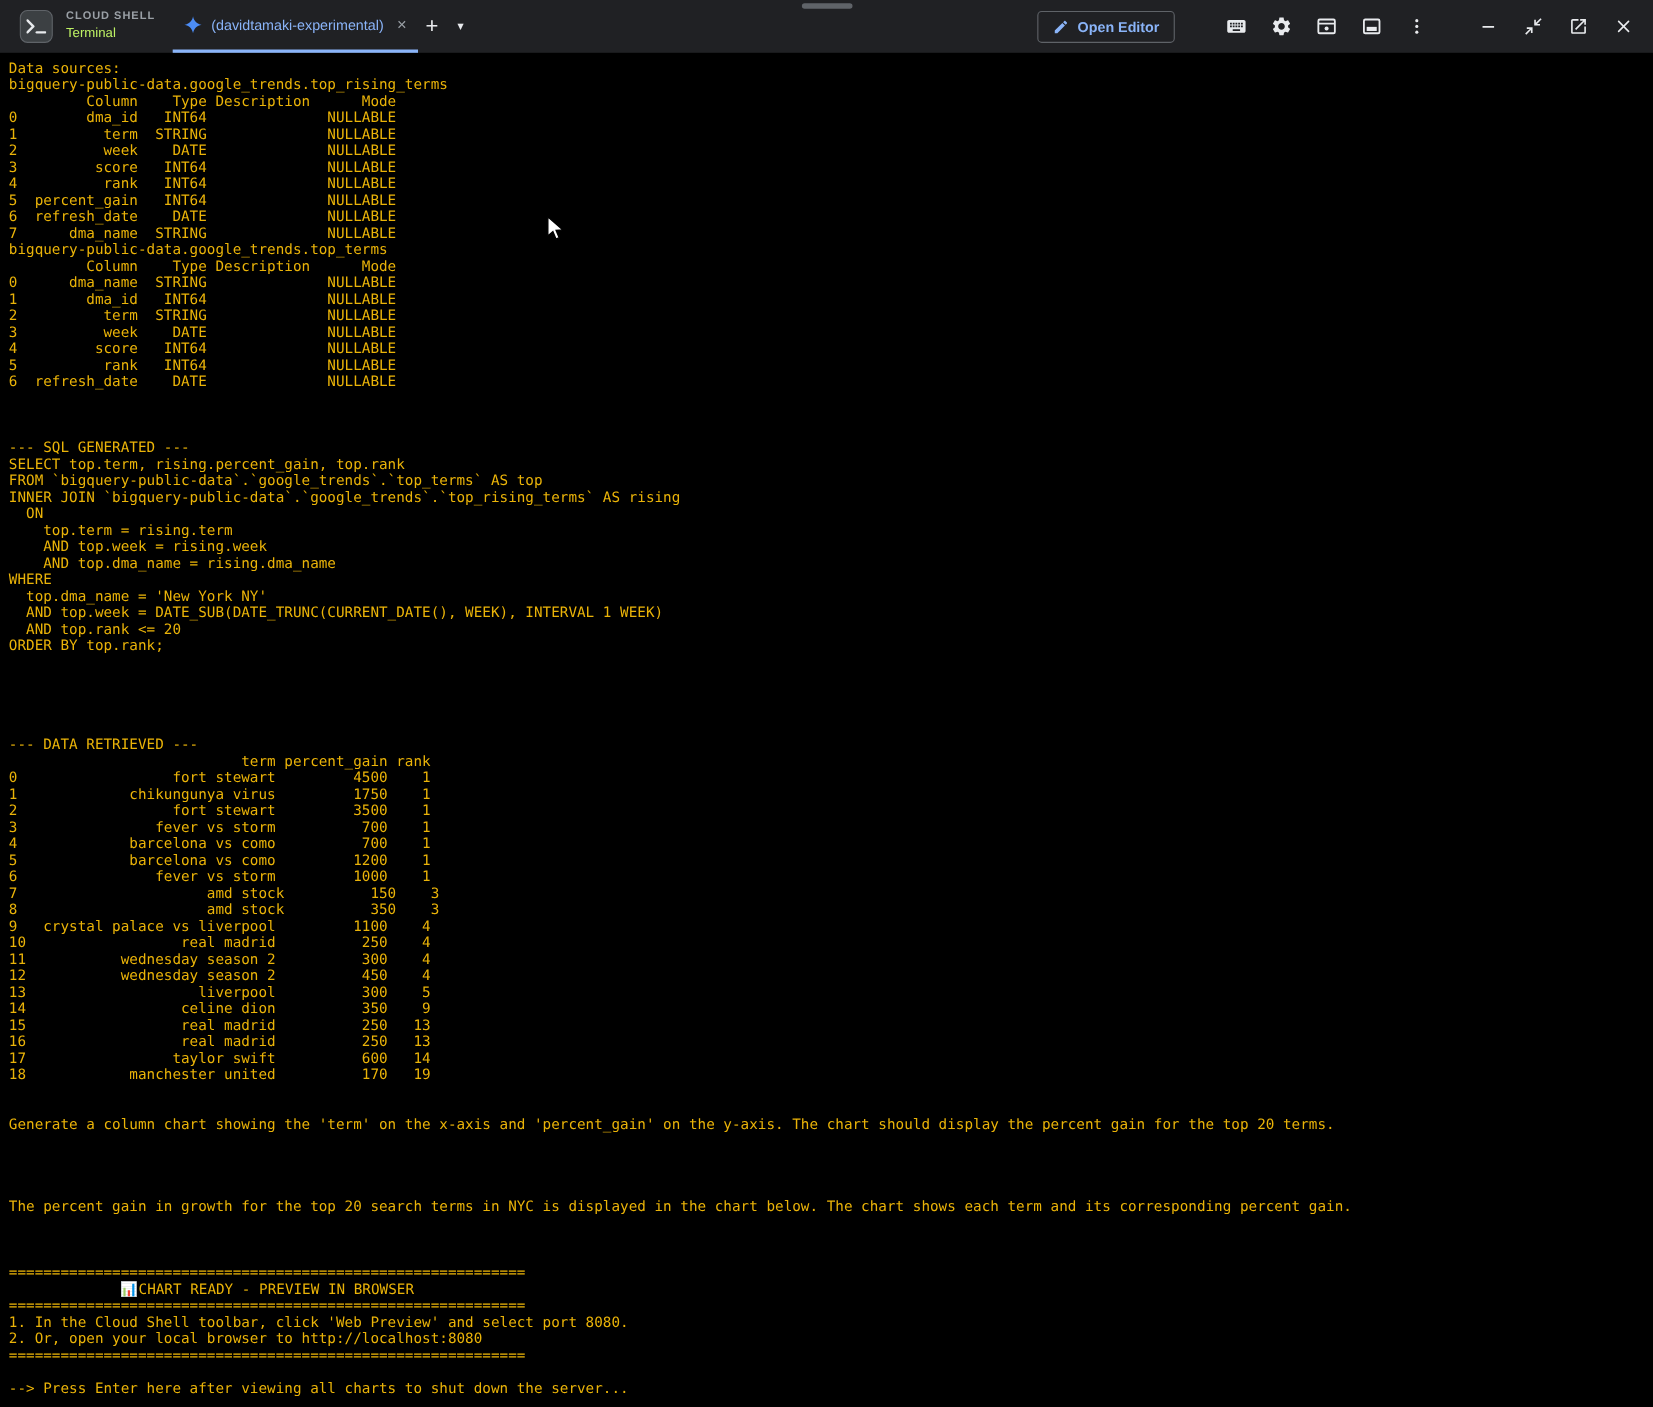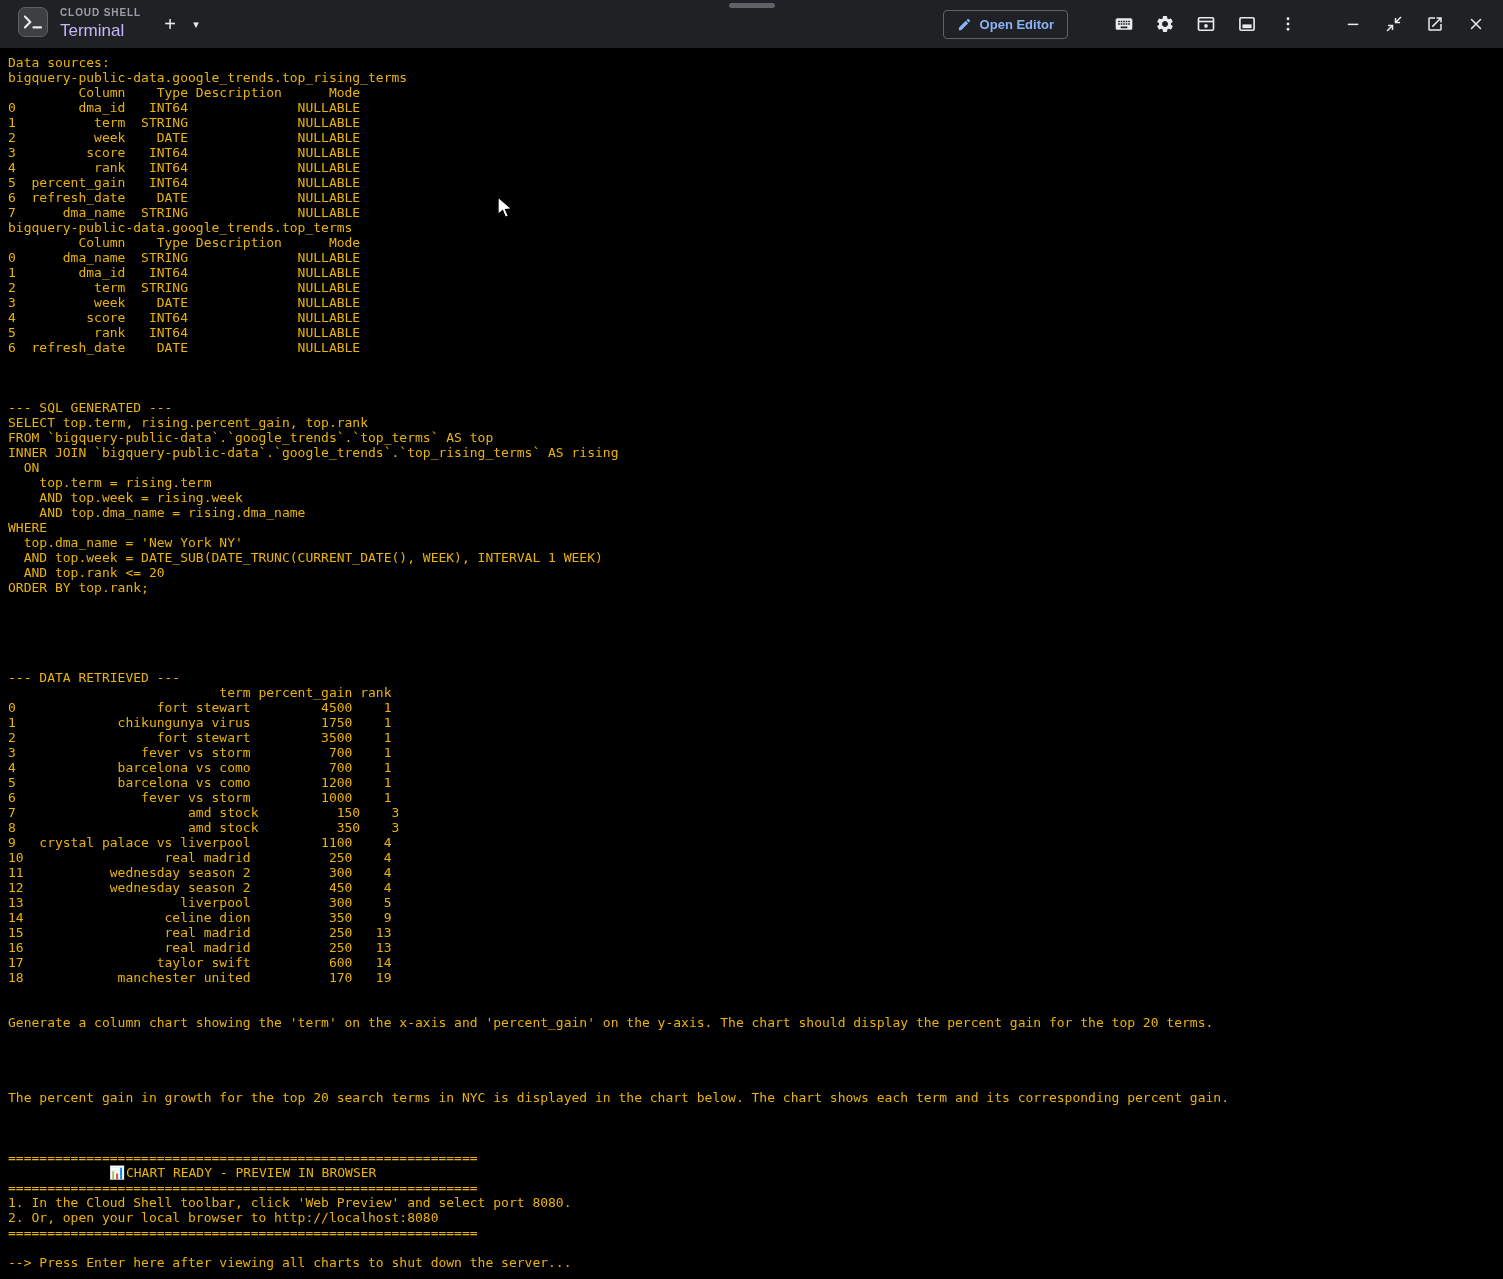--- a/index.html
+++ b/index.html
@@ -17,21 +17,21 @@
     position:absolute; top:3px; left:50%; transform:translateX(-50%);
     width:46px; height:5px; border-radius:3px; background:#5f6368;
   }
   .brand { display:flex; align-items:flex-start; gap:12px; }
   .logo {
     width:30px; height:30px; border-radius:7px; background:#3c4043;
     display:flex; align-items:center; justify-content:center; flex:none;
     border:1px solid #5f6368;
   }
   .brand-text .product { font-size:10px; letter-spacing:.9px; color:#9aa0a6; font-weight:700; margin-bottom:3px; }
-  .brand-text .title   { font-size:17px; color:#c4b5fd; }
+  .brand-text .title   { font-size:12px; color:#bef264; }
   .tabs { display:flex; align-items:stretch; height:100%; margin-left:16px; }
   .tab {
     display:flex; align-items:center; gap:8px; padding:0 10px;
     border-bottom:3px solid #8ab4f8; cursor:pointer;
   }
   .tab-label { color:#8ab4f8; font-size:13px; white-space:nowrap; }
   .tab-close { color:#9aa0a6; font-size:15px; margin-left:4px; line-height:1; }
   .icon-btn {
     background:transparent; border:none; padding:0; margin:0;
     width:26px; height:26px; display:flex; align-items:center; justify-content:center;
@@ -73,20 +73,27 @@
         <line x1="10.5" y1="13" x2="19" y2="13" stroke="#e8eaed" stroke-width="2.4" stroke-linecap="round"></line>
       </svg>
     </div>
     <div class="brand-text">
       <div class="product">CLOUD SHELL</div>
       <div class="title">Terminal</div>
     </div>
   </div>
 
   <div class="tabs">
+    <div class="tab">
+      <svg width="17" height="17" viewBox="0 0 24 24">
+        <path d="M12 1C12.9 6.8 17.2 11.1 23 12C17.2 12.9 12.9 17.2 12 23C11.1 17.2 6.8 12.9 1 12C6.8 11.1 11.1 6.8 12 1Z" fill="#4c8df6"></path>
+      </svg>
+      <span class="tab-label">(davidtamaki-experimental)</span>
+      <span class="tab-close">×</span>
+    </div>
     <button class="icon-btn">
       <span class="add-glyph">+</span>
     </button>
     <button class="icon-btn">
       <span class="caret-glyph">▾</span>
     </button>
   </div>
 
   <div class="right">
     <button class="open-editor">

